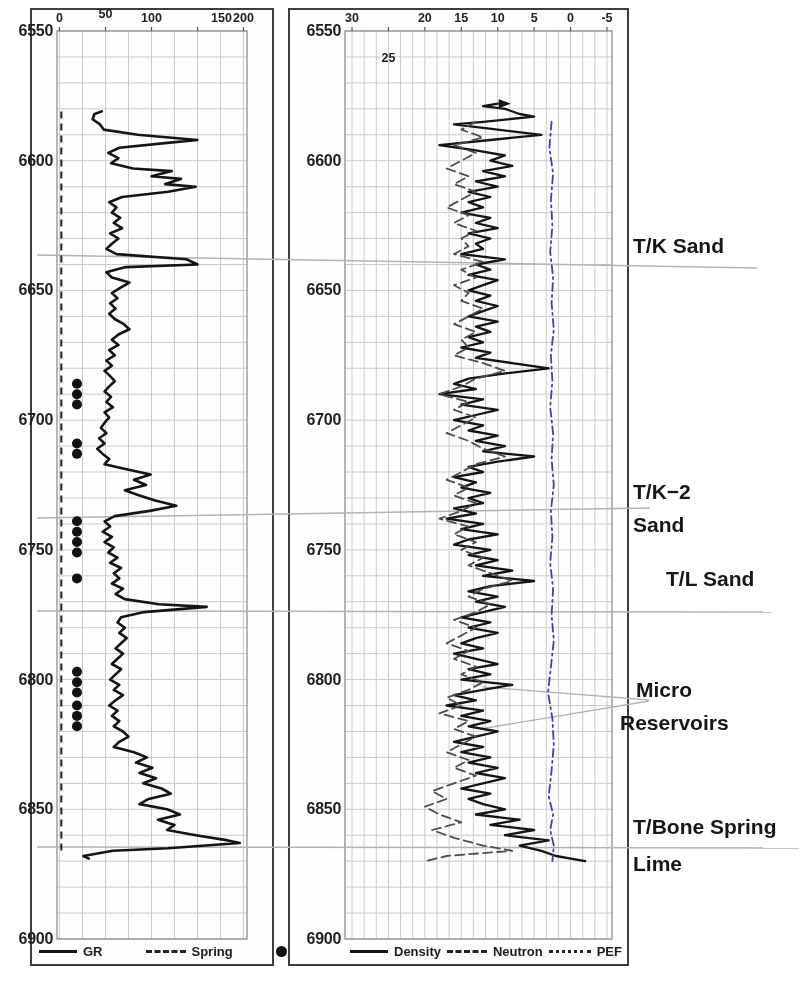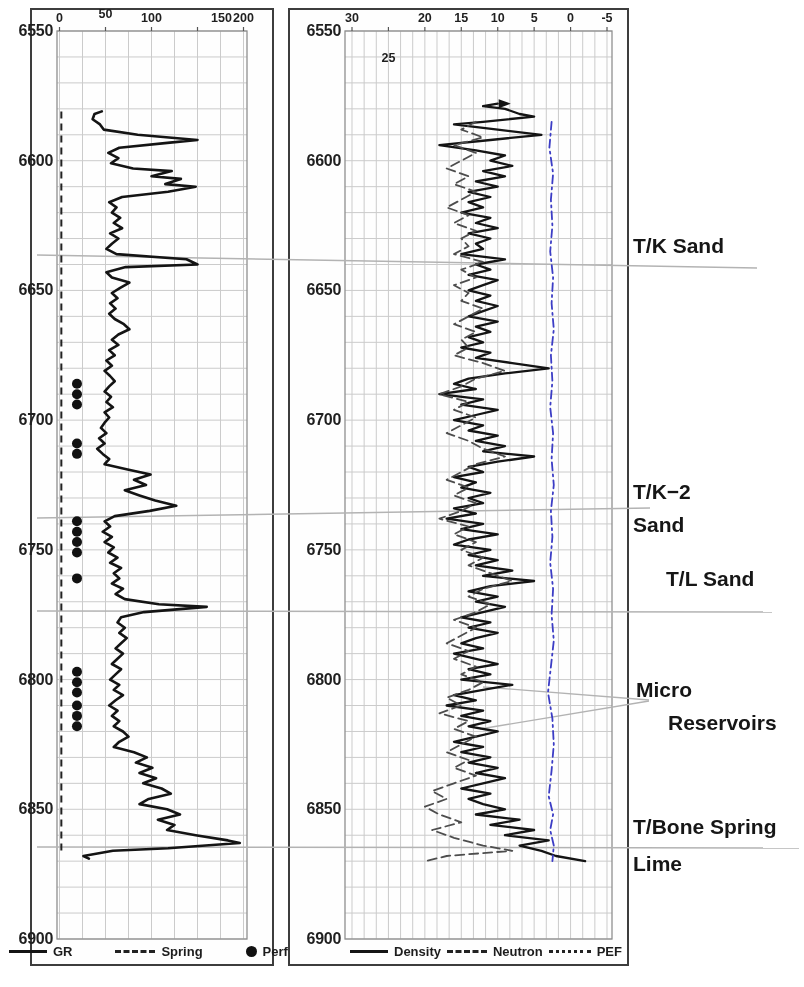--- a/index.html
+++ b/index.html
@@ -24,21 +24,21 @@
   .legend .item{display:flex;align-items:center;gap:6px;}
   .sw-solid{display:inline-block;width:38px;height:0;border-top:3px solid #141414;}
   .sw-dash{display:inline-block;width:40px;height:0;border-top:3px dashed #222;}
   .sw-dot-line{display:inline-block;width:42px;height:0;border-top:3px dotted #222;}
   .sw-circle{display:inline-block;width:11px;height:11px;border-radius:50%;background:#111;}
 </style>
 </head>
 <body>
 
 <div class="panel" id="panel-left" style="left:30px;top:8px;width:244px;height:958px;">
-  <div class="legend" style="left:7px;right:7px;justify-content:center;gap:43px;">
+  <div class="legend" style="left:7px;right:7px;justify-content:space-between;gap:43px;">
     <span class="item">
       <span class="sw-solid"></span>
       <span>GR</span>
     </span>
     <span class="item">
       <span class="sw-dash"></span>
       <span>Spring</span>
     </span>
     <span class="item">
       <span class="sw-circle"></span>
@@ -240,16 +240,16 @@
     <span class="lbl dtick" style="left: 341px; top: 420.143px;">6700</span>
     <span class="lbl dtick" style="left: 341px; top: 549.857px;">6750</span>
     <span class="lbl dtick" style="left: 341px; top: 679.571px;">6800</span>
     <span class="lbl dtick" style="left: 341px; top: 809.286px;">6850</span>
     <span class="lbl dtick" style="left: 341px; top: 939px;">6900</span>
     <span class="lbl ann" style="left: 633px; top: 234px;">T/K Sand</span>
     <span class="lbl ann" style="left: 633px; top: 480px;">T/K−2</span>
     <span class="lbl ann" style="left: 633px; top: 513px;">Sand</span>
     <span class="lbl ann" style="left: 633px; top: 567px; margin-left: 33px;">T/L Sand</span>
     <span class="lbl ann" style="left: 636px; top: 678px;">Micro</span>
-    <span class="lbl ann" style="left: 620px; top: 711px; margin-left: 48px;">Reservoirs</span>
+    <span class="lbl ann" style="left: 620px; top: 711px;">Reservoirs</span>
     <span class="lbl ann" style="left: 633px; top: 815px; text-align: center;">T/Bone Spring</span>
     <span class="lbl ann" style="left: 633px; top: 852px;">Lime</span>
   </div>
 
 </body></html>

